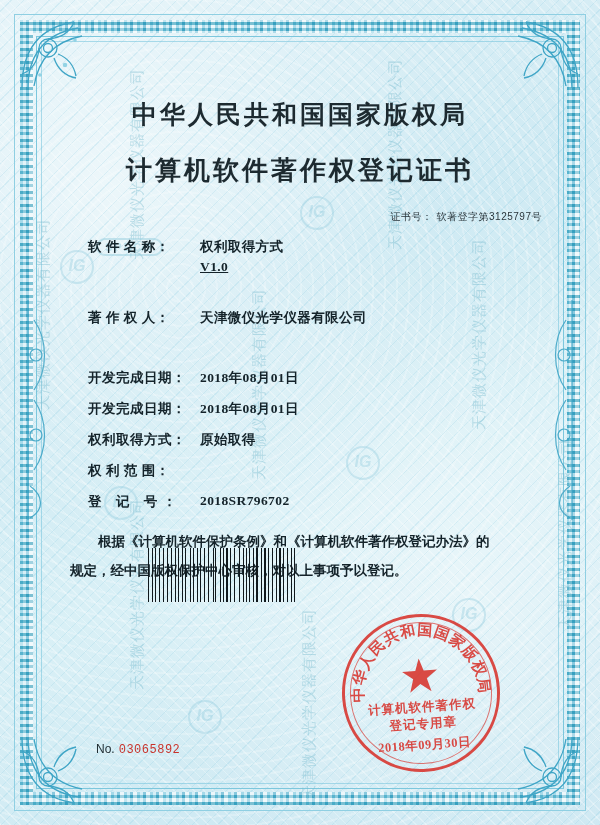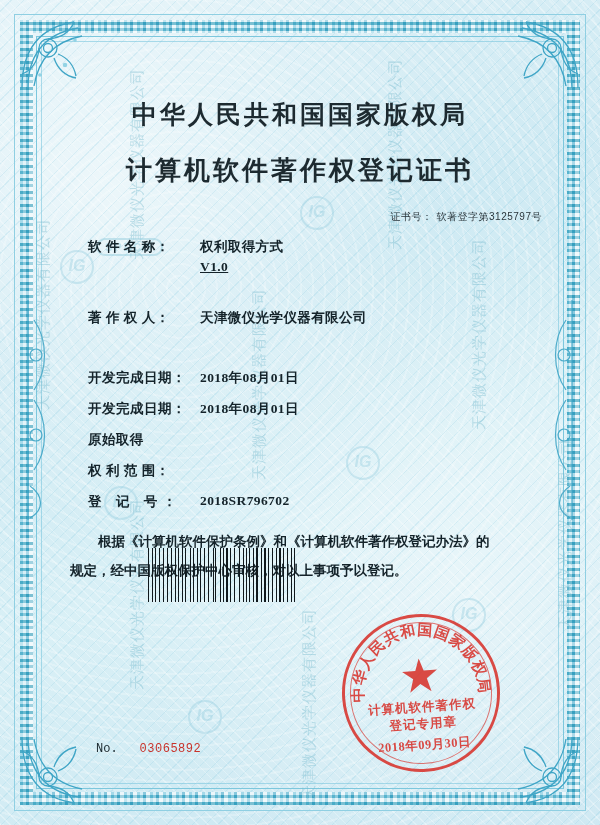--- a/index.html
+++ b/index.html
@@ -308,22 +308,22 @@
     position: absolute;
     left: 96px;
     top: 742px;
     font-size: 12px;
     color: #c8332b;
     font-family: "Liberation Mono", "DejaVu Sans Mono", monospace;
     letter-spacing: 0.5px;
   }
   .serial .no {
     color: #1c2a30;
-    font-family: Liberation Mono, monospace;
-    margin-right: 22px;
+    font-family: Liberation Sans, sans-serif;
+    margin-right: 4px;
     letter-spacing: 0;
   }
 </style>
 </head>
 <body>
 
 <div class="cert">
 
   <div class="border-outer"></div>
   <div class="border-band"></div>
@@ -473,20 +473,21 @@
         <div class="k">开发完成日期：</div>
         <div class="v">2018年08月01日</div>
       </div>
 
       <div class="frow">
         <div class="k">开发完成日期：</div>
         <div class="v">2018年08月01日</div>
       </div>
 
       <div class="frow">
+        <div class="k">权利取得方式：</div>
         <div class="v">原始取得</div>
       </div>
 
       <div class="frow">
         <div class="k">权 利 范 围：</div>
       </div>
 
       <div class="frow">
         <div class="k spaced">登 记 号：</div>
         <div class="v">2018SR796702</div>

